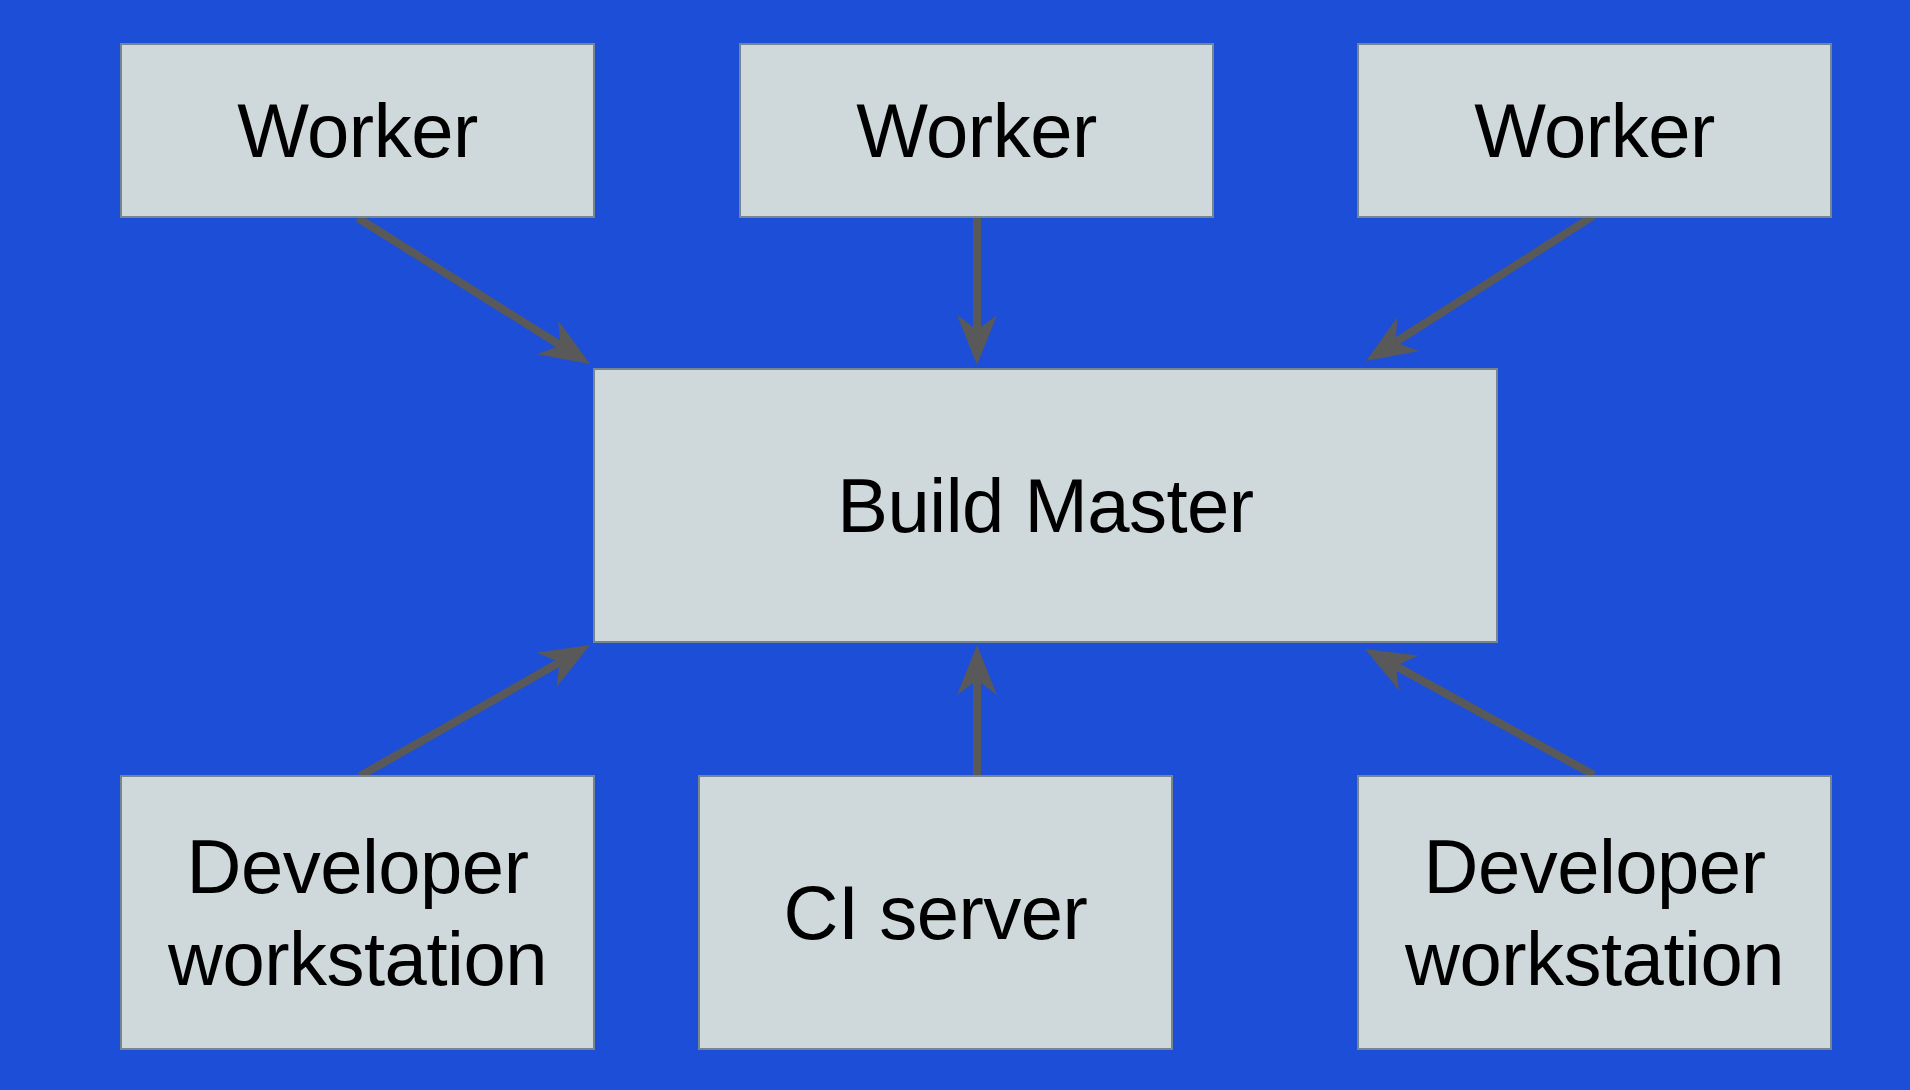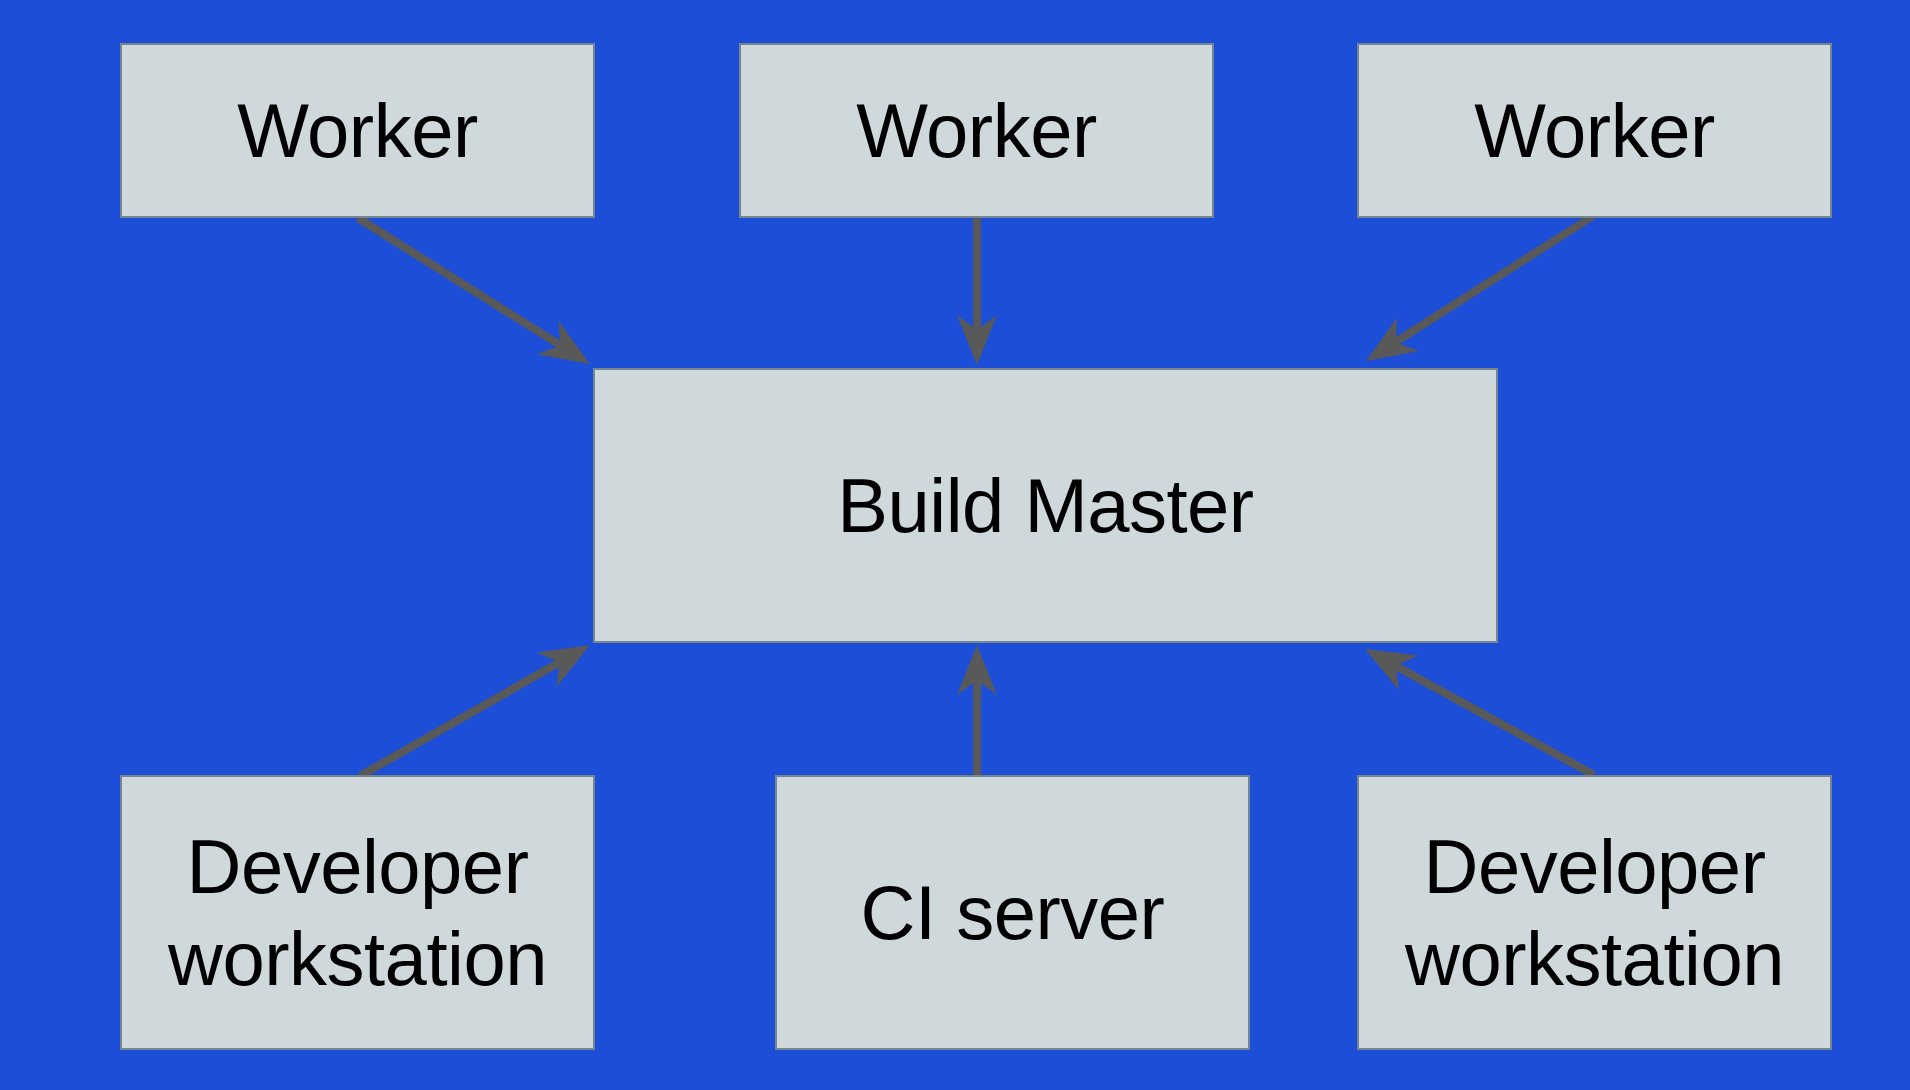--- a/index.html
+++ b/index.html
@@ -80,19 +80,19 @@
     </div>
     <div class="node" style="left: 1357px; top: 43px; width: 475px; height: 175px; background: rgb(207, 216, 219); border-color: rgb(117, 134, 143);">
       <div class="node-label" style="color: rgb(0, 0, 0);">Worker</div>
     </div>
     <div class="node" style="left: 593px; top: 368px; width: 905px; height: 275px; background: rgb(207, 216, 219); border-color: rgb(117, 134, 143);">
       <div class="node-label" style="color: rgb(0, 0, 0);">Build Master</div>
     </div>
     <div class="node" style="left: 120px; top: 775px; width: 475px; height: 275px; background: rgb(207, 216, 219); border-color: rgb(117, 134, 143);">
       <div class="node-label" style="color: rgb(0, 0, 0);">Developer workstation</div>
     </div>
-    <div class="node" style="left: 775px; top: 775px; width: 475px; height: 275px; background: rgb(207, 216, 219); border-color: rgb(117, 134, 143);">
+    <div class="node" style="left: 698px; top: 775px; width: 475px; height: 275px; background: rgb(207, 216, 219); border-color: rgb(117, 134, 143);">
       <div class="node-label" style="color: rgb(0, 0, 0);">CI server</div>
     </div>
     <div class="node" style="left: 1357px; top: 775px; width: 475px; height: 275px; background: rgb(207, 216, 219); border-color: rgb(117, 134, 143);">
       <div class="node-label" style="color: rgb(0, 0, 0);">Developer workstation</div>
     </div>
   </div>
 
 </body></html>

